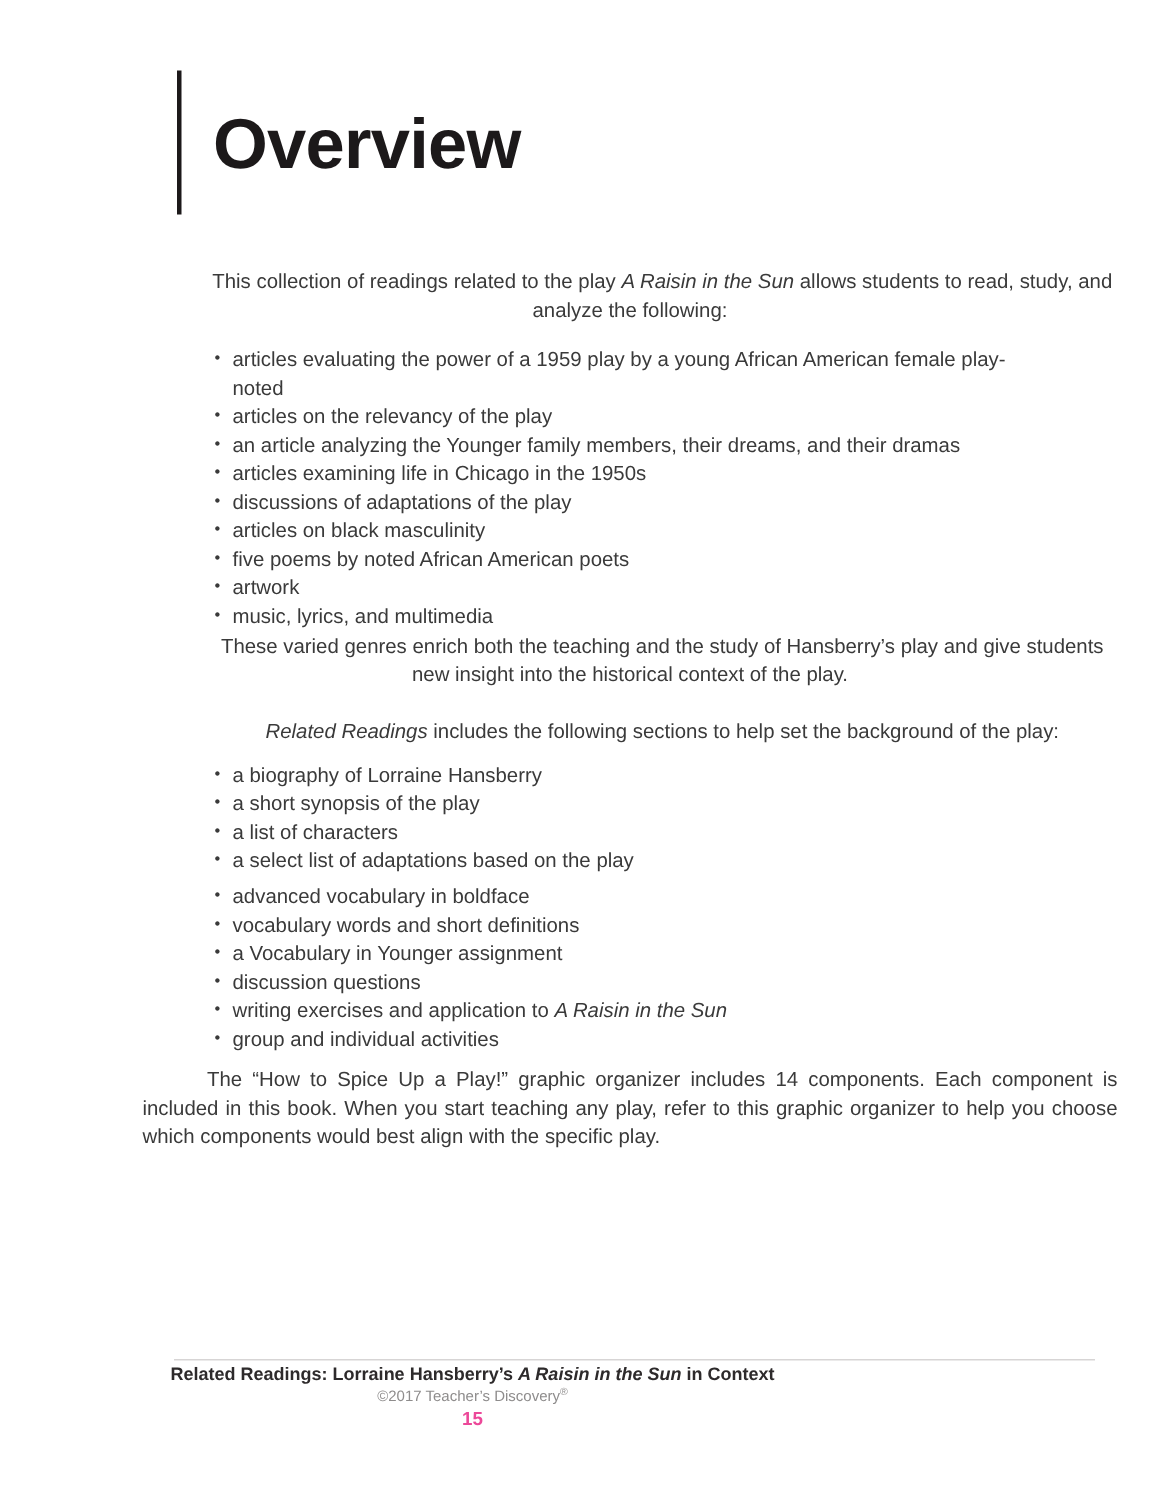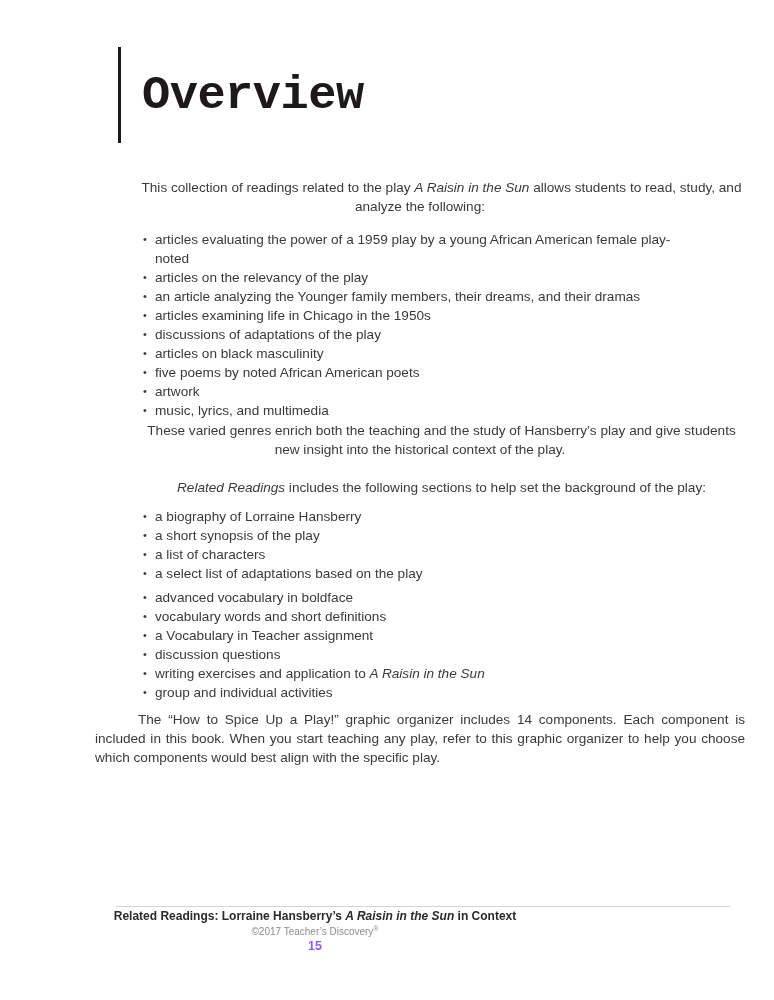--- a/index.html
+++ b/index.html
@@ -23,21 +23,21 @@
     display: flex;
     align-items: center;
   }
   .masthead .rule-vert {
     width: 3px;
     height: 96px;
     background: #1c191a;
   }
   .masthead h1 {
     margin: 0 0 0 21px;
-    font-family: Liberation Mono, monospace;
+    font-family: Liberation Sans, sans-serif;
     font-weight: 700;
     font-size: 47px;
     letter-spacing: -0.5px;
     color: #1c191a;
     line-height: 1;
   }
 
   
   .content {
     position: absolute;
@@ -109,21 +109,21 @@
     margin-top: 1px;
   }
   .footer .copyright sup {
     font-size: 7px;
     vertical-align: super;
     line-height: 0;
   }
   .footer .page-number {
     font-size: 12.5px;
     font-weight: 700;
-    color: #8b5cf6;
+    color: #ec4899;
     line-height: 15px;
     margin-top: 1px;
   }
 </style>
 </head>
 <body>
 
 <div class="page">
 
   <div class="masthead">
@@ -155,21 +155,21 @@
       <li>a biography of Lorraine Hansberry</li>
       <li>a short synopsis of the play</li>
       <li>a list of characters</li>
       <li>a select list of adaptations based on the play</li>
     </ul>
 
 
     <ul class="dotlist mt-list3">
       <li>advanced vocabulary in boldface</li>
       <li>vocabulary words and short definitions</li>
-      <li>a Vocabulary in Teacher assignment</li>
+      <li>a Vocabulary in Younger assignment</li>
       <li>discussion questions</li>
       <li><span>writing exercises and application to </span><i>A Raisin in the Sun</i></li>
       <li>group and individual activities</li>
     </ul>
 
     <p class="indent justify mt-final">The “How to Spice Up a Play!” graphic organizer includes 14 components. Each component is included in this book. When you start teaching any play, refer to this graphic organizer to help you choose which components would best align with the specific play.</p>
 
   </div>
 
   <div class="footer-rule"></div>

